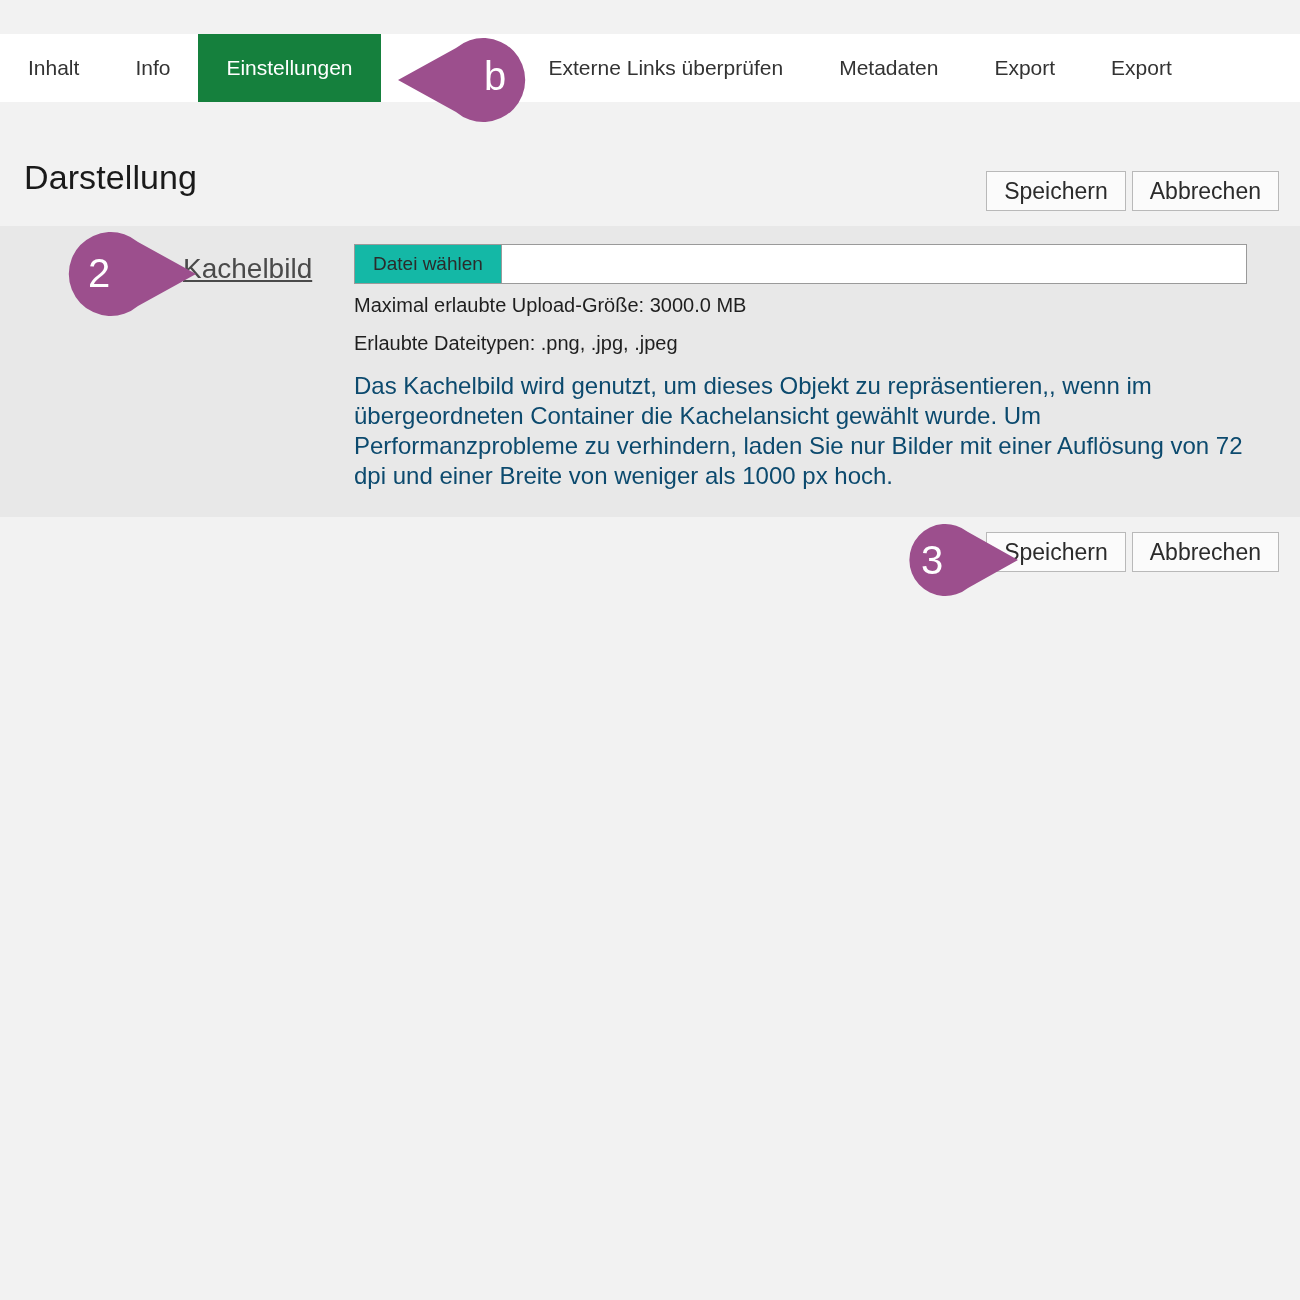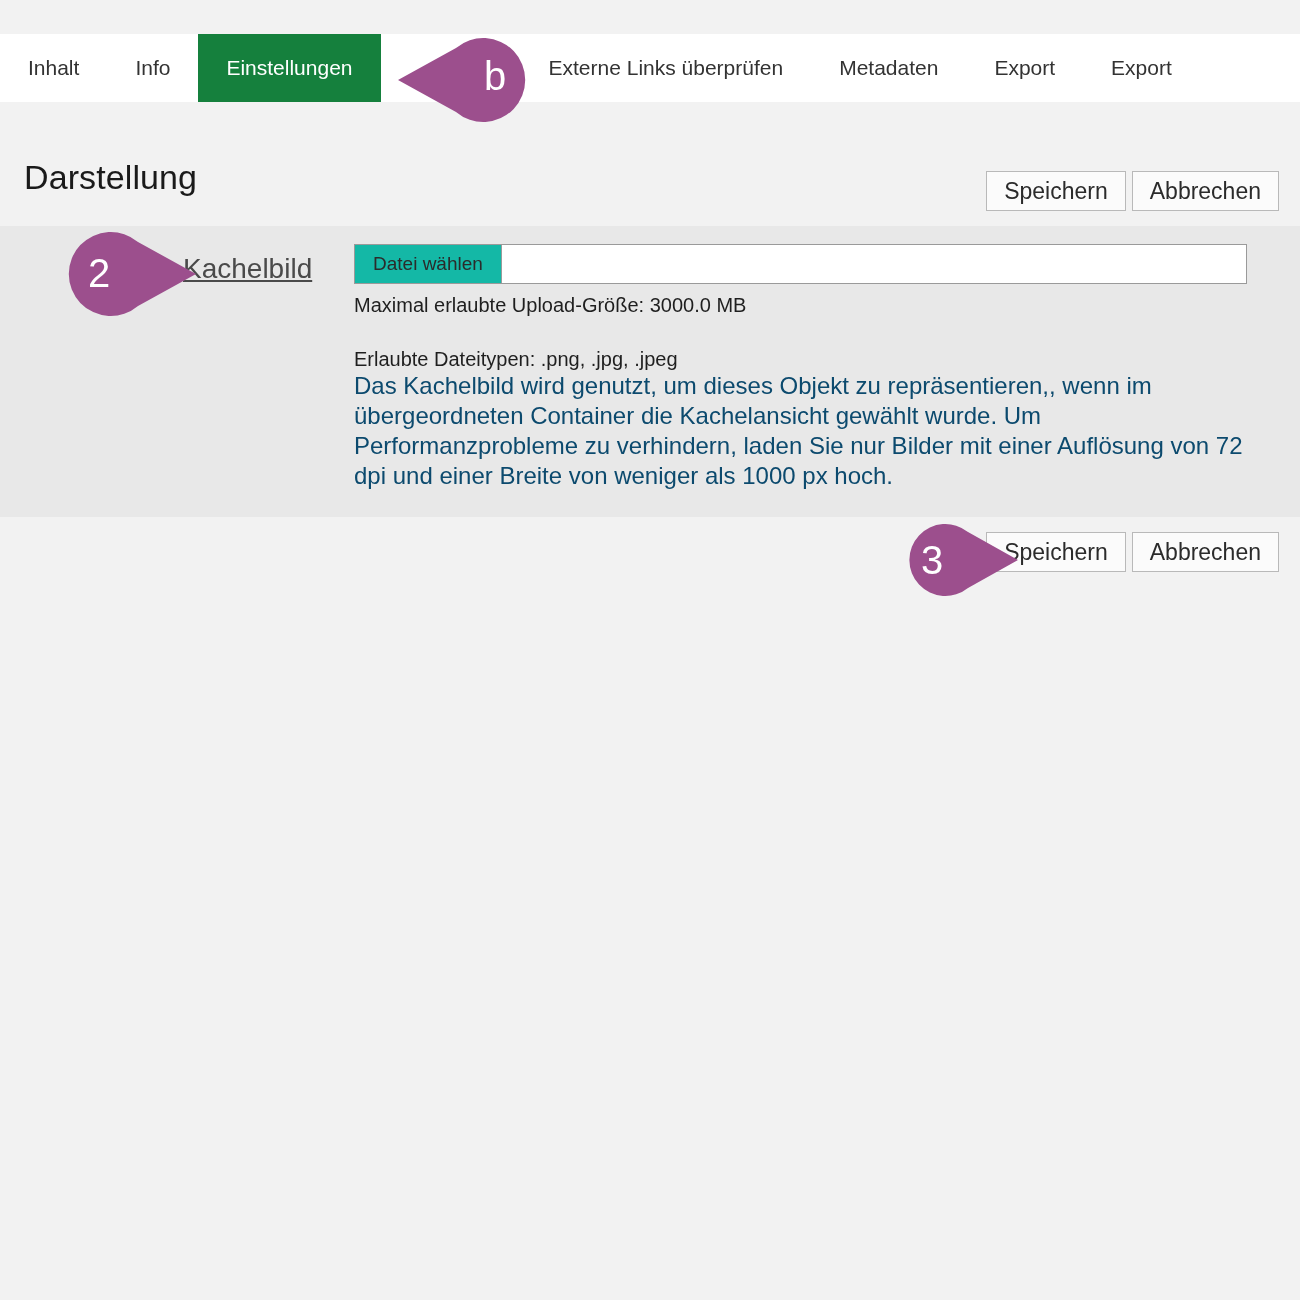--- a/index.html
+++ b/index.html
@@ -135,21 +135,21 @@
     outline: none;
   }
 
   .hint {
     position: absolute;
     left: 354px;
     font-size: 20px;
     color: #1f1f1f;
   }
   .hint-1 { top: 294px; }
-  .hint-2 { top: 332px; margin-top: 16px; }
+  .hint-2 { top: 332px; }
 
   .desc {
     position: absolute;
     left: 354px;
     top: 371px;
     width: 910px;
     font-size: 24px;
     line-height: 30px;
     color: #0c4a6e;
   }

